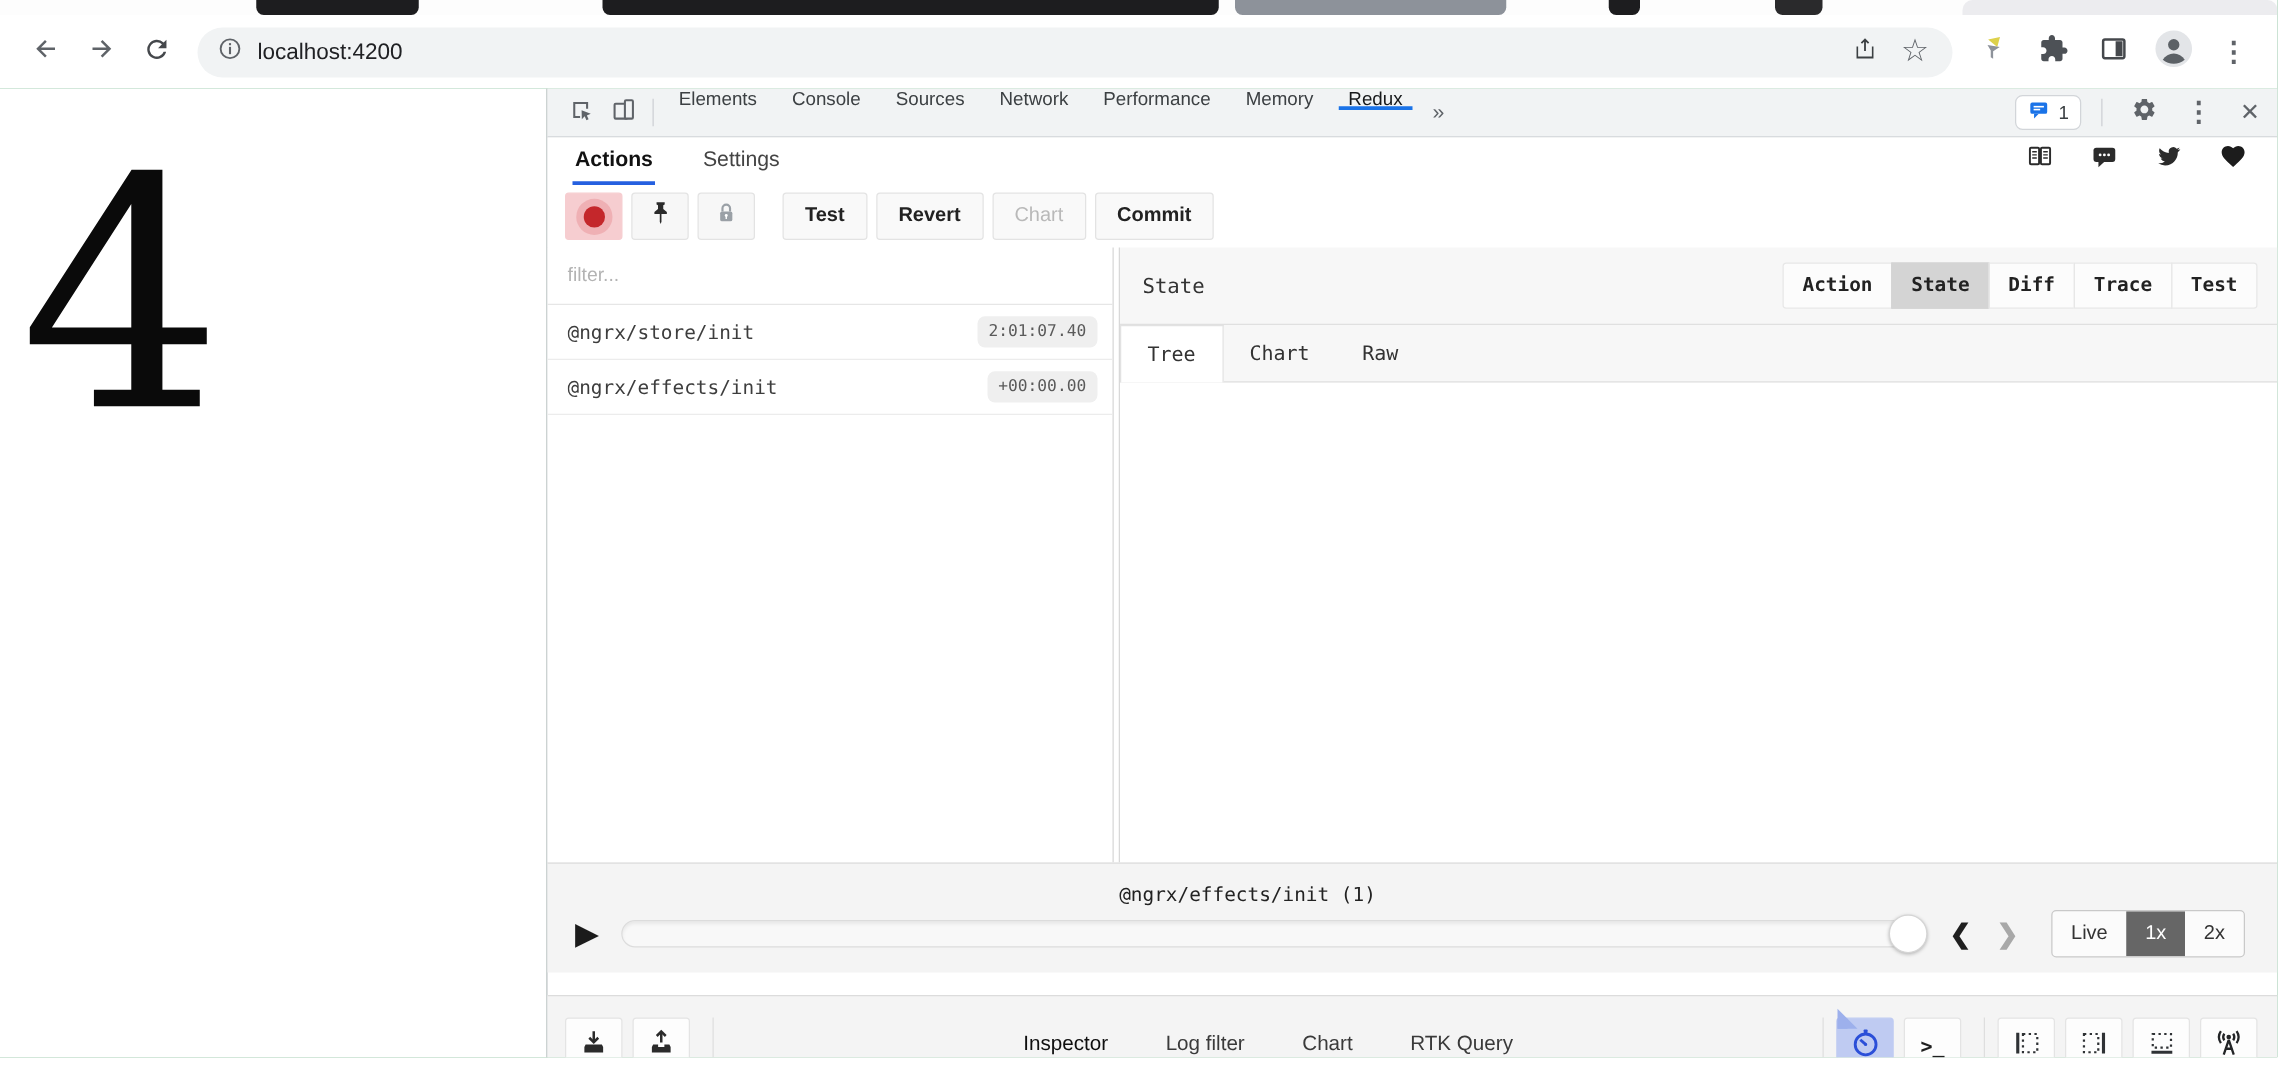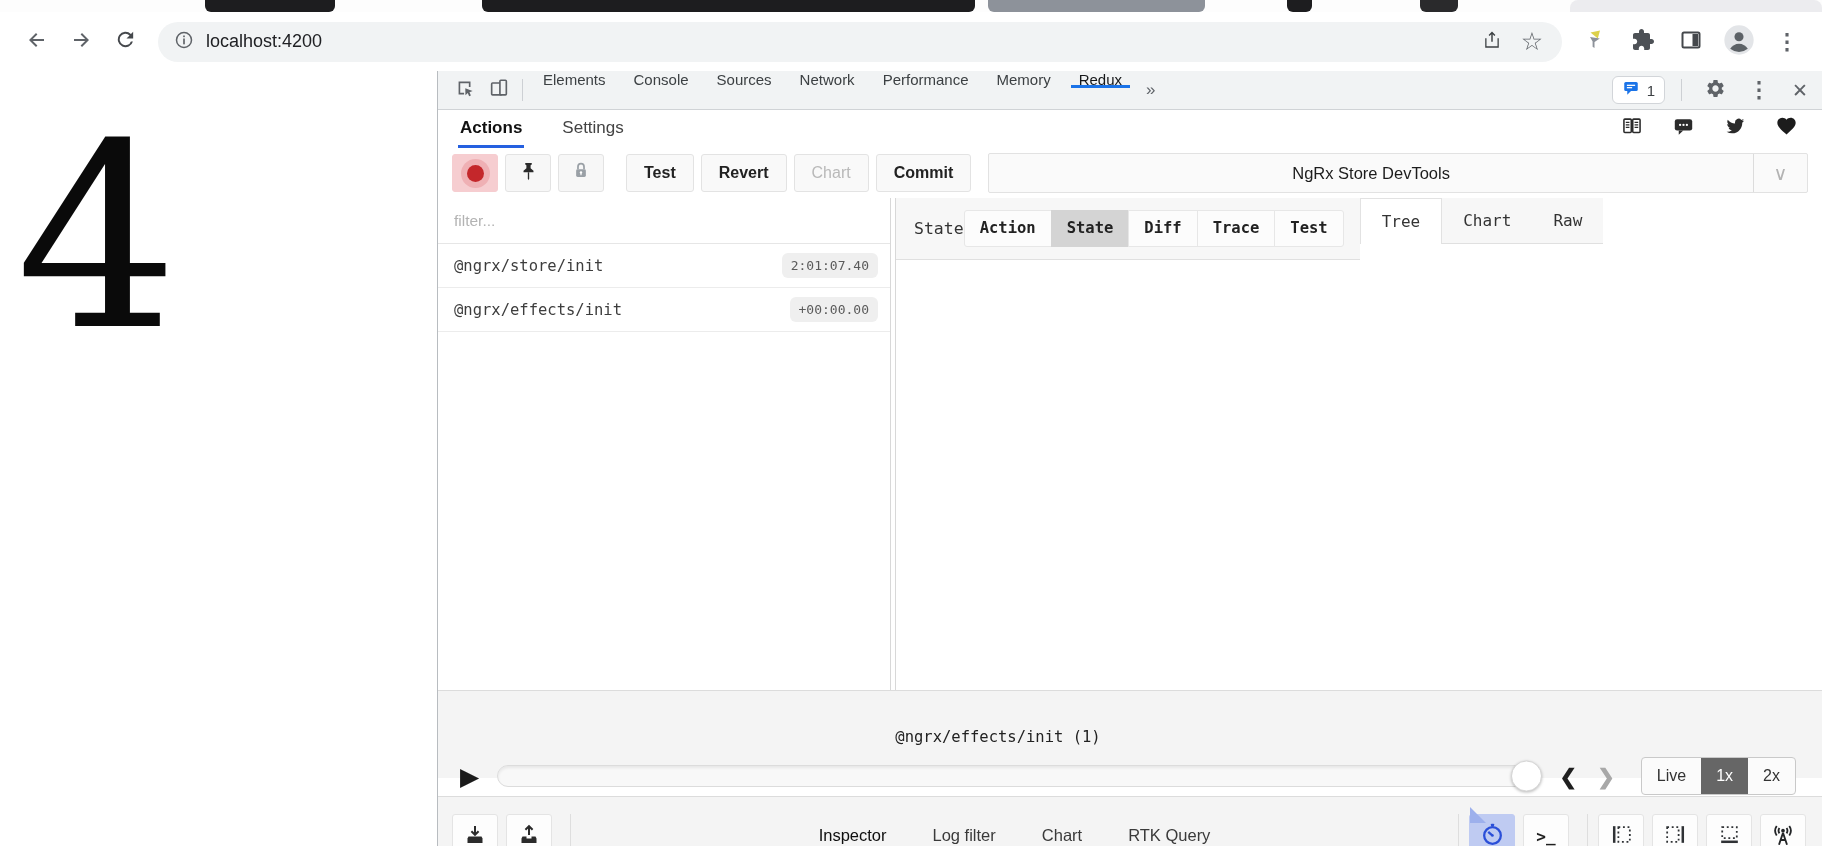--- a/index.html
+++ b/index.html
@@ -79,21 +79,21 @@
   .instance-select {
     flex:1; height:40px; margin-left:10px; background:#fafafa; border:1px solid #e2e2e2; border-radius:2px;
     display:flex; align-items:center; min-width:0;
   }
   .instance-select .label { flex:1; text-align:center; font-size:16.5px; color:#1c1c1c; }
   .instance-select .chev { width:54px; align-self:stretch; border-left:1px solid #dcdcdc; display:flex; align-items:center; justify-content:center; color:#b3b3b3; font-size:19px; }
 
   
   .rx-main { height:492px; display:flex; flex:none; background:#fff; }
   .rx-left { width:453px; border-right:1px solid #d8d8d8; display:flex; flex-direction:column; flex:none; }
-  .rx-right { flex:1; border-left:1px solid #d8d8d8; margin-left:4px; display:flex; flex-direction:row; min-width:0; }
+  .rx-right { flex:1; border-left:1px solid #d8d8d8; margin-left:4px; display:flex; flex-direction:column; min-width:0; }
 
   .filter-row { height:46px; border-bottom:1px solid #e6e6e6; display:flex; align-items:center; padding:0 16px; }
   .filter-row input { border:none; outline:none; width:100%; font-size:15.5px; color:#333; background:transparent; font-family:"Liberation Sans",sans-serif; }
   .filter-row input::placeholder { color:#b3b3b3; }
   .action-row { height:44px; border-bottom:1px solid #ececec; display:flex; align-items:center; padding:0 12px 0 16px; }
   .action-name { font-size:15.5px; color:#3d3d3d; flex:1; white-space:nowrap; overflow:hidden; }
   .time-badge { background:#efefef; border-radius:6px; padding:5px 9px; font-size:13px; color:#5a5a5a; flex:none; }
 
   .state-header { height:62px; background:#f7f7f7; border-bottom:1px solid #e0e0e0; display:flex; align-items:center; padding:0 16px 0 18px; }
   .state-title { font-size:16.5px; color:#333; }
@@ -115,21 +115,21 @@
   .tree-row.indent { padding-left:35px; }
   .tw-arrow { color:#2c6ac4; font-size:11px; vertical-align:2px; margin-right:7px; }
   .tw-key { color:#2c6ac4; }
   .tw-pin { color:#9a9a9a; font-size:12px; margin-left:7px; }
   .tw-colon { color:#333; }
   .tw-num { color:#d5622d; }
   .tw-null { color:#cf4444; }
 
   
   .rx-slider { height:88px; background:#f4f4f4; border-top:1px solid #dcdcdc; flex:none; padding:8px 26px 0 22px; }
-  .slider-label-row { display:flex; align-items:flex-start; height:26px;margin-top:29px; }
+  .slider-label-row { display:flex; align-items:flex-end; height:26px; }
   .slider-label-row .lpad { width:58px; flex:none; }
   .slider-label-row .rpad { width:318px; flex:none; }
   .slider-label { flex:1; text-align:center; font-size:15.5px; color:#222; }
   .slider-row { display:flex; align-items:center; height:44px; }
   .play-btn { font-size:25px; color:#1b1b1b; line-height:1; margin-right:18px; flex:none; }
   .slider-track {
     position:relative; flex:1; height:22px; border-radius:11px; background:#f8f8f8;
     border:1px solid #dcdcdc; box-shadow:inset 0 2px 3px rgba(0,0,0,0.07);
   }
   .slider-thumb {
@@ -333,24 +333,20 @@
                 <rect x="6.7" y="10" width="10.6" height="8.6" rx="1.6" fill="#9aa0a6"></rect>
                 <circle cx="12" cy="13.5" r="1.3" fill="#fff"></circle>
                 <rect x="11.4" y="14.1" width="1.2" height="2.5" fill="#fff"></rect>
               </svg></span>
         </div>
         <div class="gap"></div>
         <div class="rx-btn text">Test</div>
         <div class="rx-btn text">Revert</div>
         <div class="rx-btn text disabled">Chart</div>
         <div class="rx-btn text">Commit</div>
-        <div class="instance-select">
-          <span class="label">NgRx Store DevTools</span>
-          <span class="chev">∨</span>
-        </div>
       </div>
 
       <div class="rx-main">
 
         <div class="rx-left">
           <div class="filter-row">
             <input type="text" placeholder="filter..." style="">
           </div>
           <div class="action-row">
             <span class="action-name mono">@ngrx/store/init</span>

